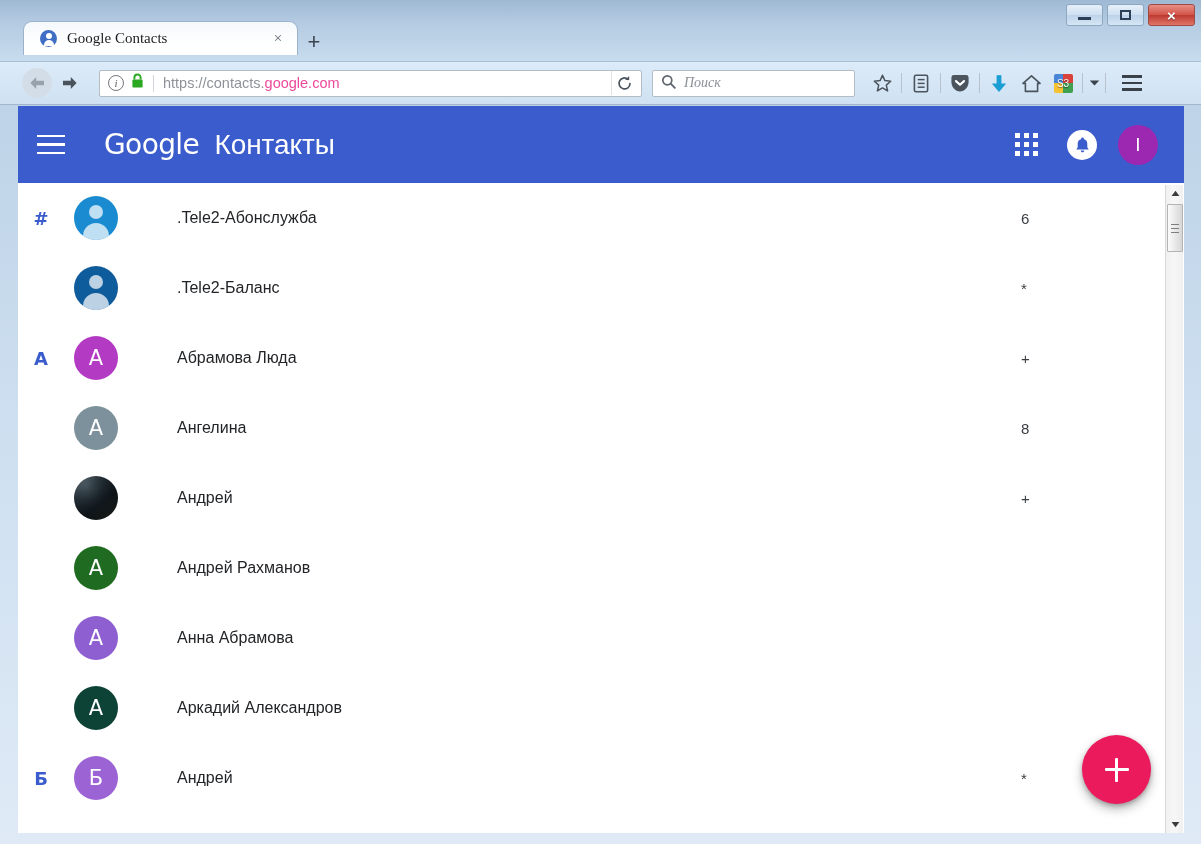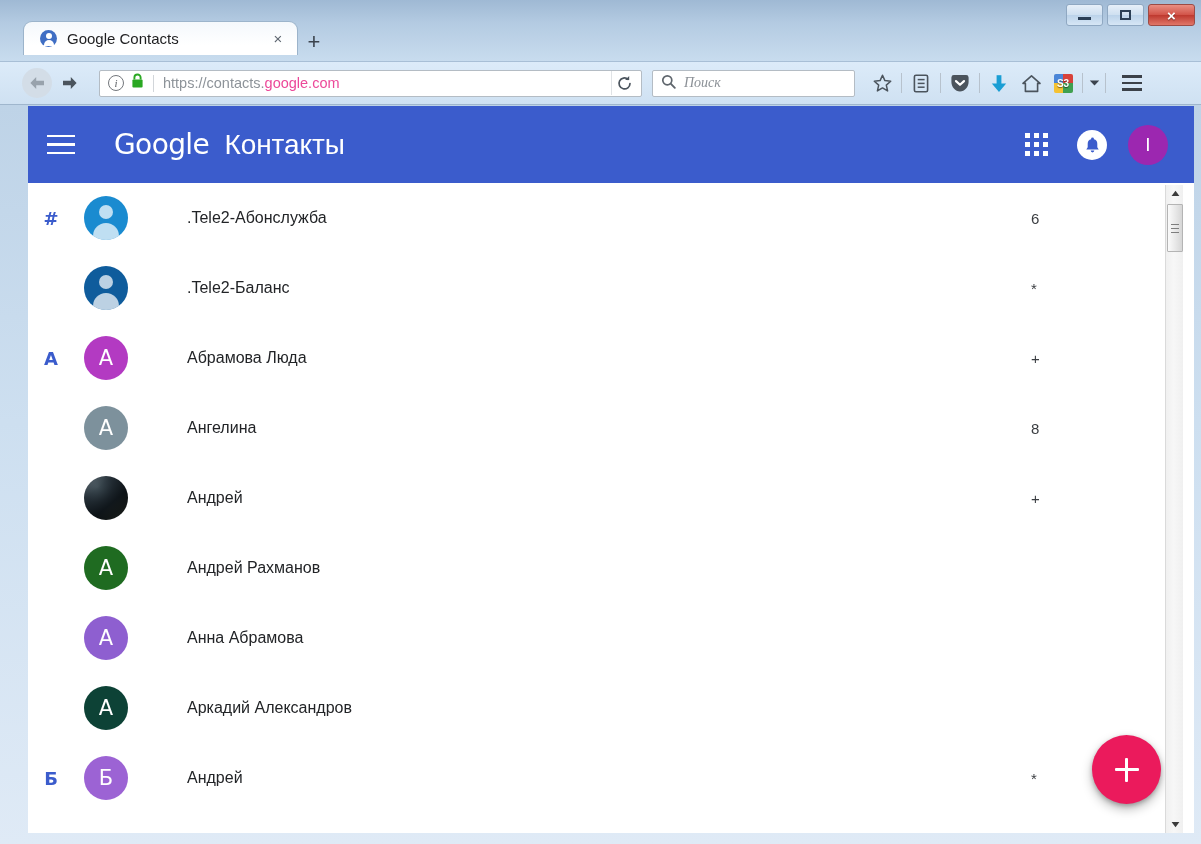--- a/index.html
+++ b/index.html
@@ -55,20 +55,21 @@
   .tab {
     position: absolute; left: 23px; top: 21px;
     width: 275px; height: 34px;
     background: linear-gradient(to bottom, #f4f8fc 0%, #ffffff 70%, #ffffff 100%);
     border: 1px solid #9cb4cb;
     border-bottom: none;
     border-radius: 9px 9px 0 0;
     display: flex; align-items: center;
     padding: 0 10px 0 16px;
     cursor: pointer;
+    font-family: Liberation Serif, serif;
   }
   .tab-favicon {
     width: 17px; height: 17px; border-radius: 50%;
     background: #3f6ec4;
     flex: 0 0 auto;
     position: relative;
   }
   .tab-favicon::before {
     content: ""; position: absolute;
     left: 5.5px; top: 3px; width: 6px; height: 6px;
@@ -184,38 +185,38 @@
     background: #f2f2f0;
     box-shadow: 0 0 0 1px #cfcfcb inset;
   }
   .ext-q1 { position:absolute; left:0; top:0;   width:9px;  height:9px;  background:#4a86d8; }
   .ext-q2 { position:absolute; right:0; top:0;  width:10px; height:9px;  background:#d8423a; }
   .ext-q3 { position:absolute; left:0; bottom:0;width:9px;  height:10px; background:#f5c232; }
   .ext-q4 { position:absolute; right:0; bottom:0;width:10px;height:10px; background:#3fa050; }
   .ext-label {
     position: absolute; left: 0; top: 3px; width: 19px;
     text-align: center;
-    font-size: 10px; font-weight: bold; color: #fff; line-height: 13px;
+    font-size: 10px; font-weight: normal; color: #fff; line-height: 13px;
     text-shadow: 0 1px 1px rgba(0,0,0,.5);
   }
   .dropdown-caret {
     width: 16px; height: 32px;
     display: flex; align-items: center; justify-content: center;
     cursor: pointer;
   }
   .hamburger-btn {
     width: 34px; height: 32px;
     display: flex; flex-direction: column; align-items: center; justify-content: center;
     gap: 4px; cursor: pointer; margin-left: 6px;
   }
   .hamburger-btn span { display: block; width: 20px; height: 2.5px; background: #3b4149; }
 
   
   .viewport {
-    position: absolute; left: 28px; top: 106px;
+    position: absolute; left: 18px; top: 106px;
     width: 1166px; height: 727px;
     background: #fff;
     overflow: hidden;
   }
 
   .gheader {
     position: relative;
     width: 1166px; height: 77px;
     background: #3b5ccc;
     display: flex; align-items: center;

